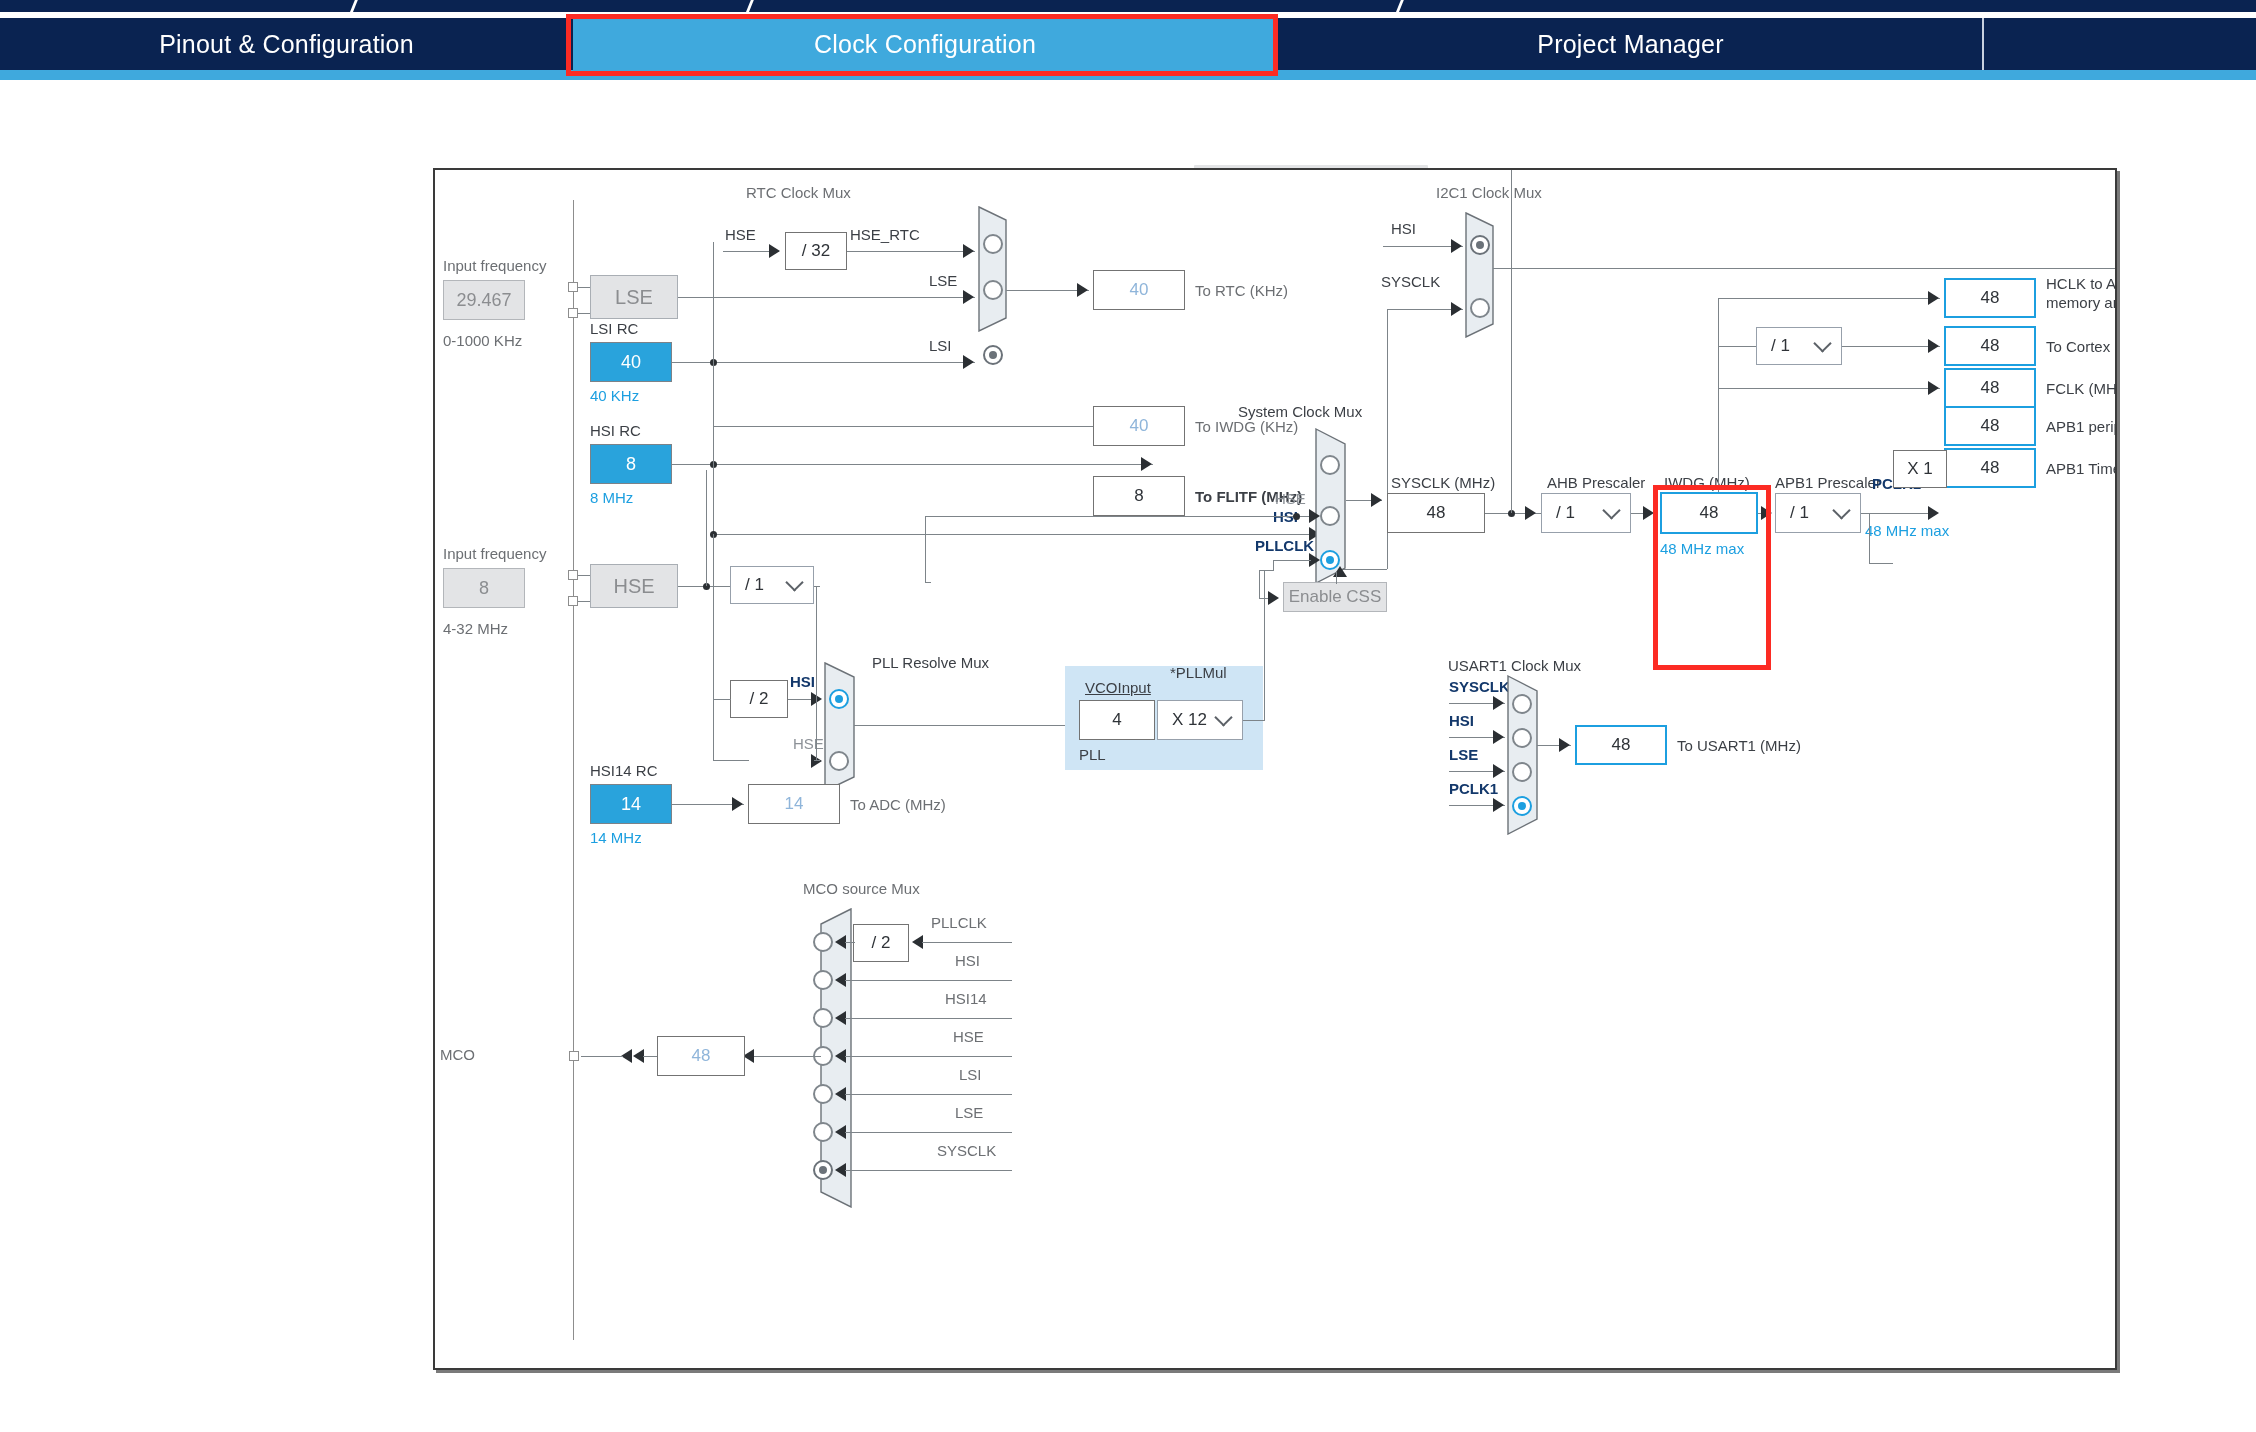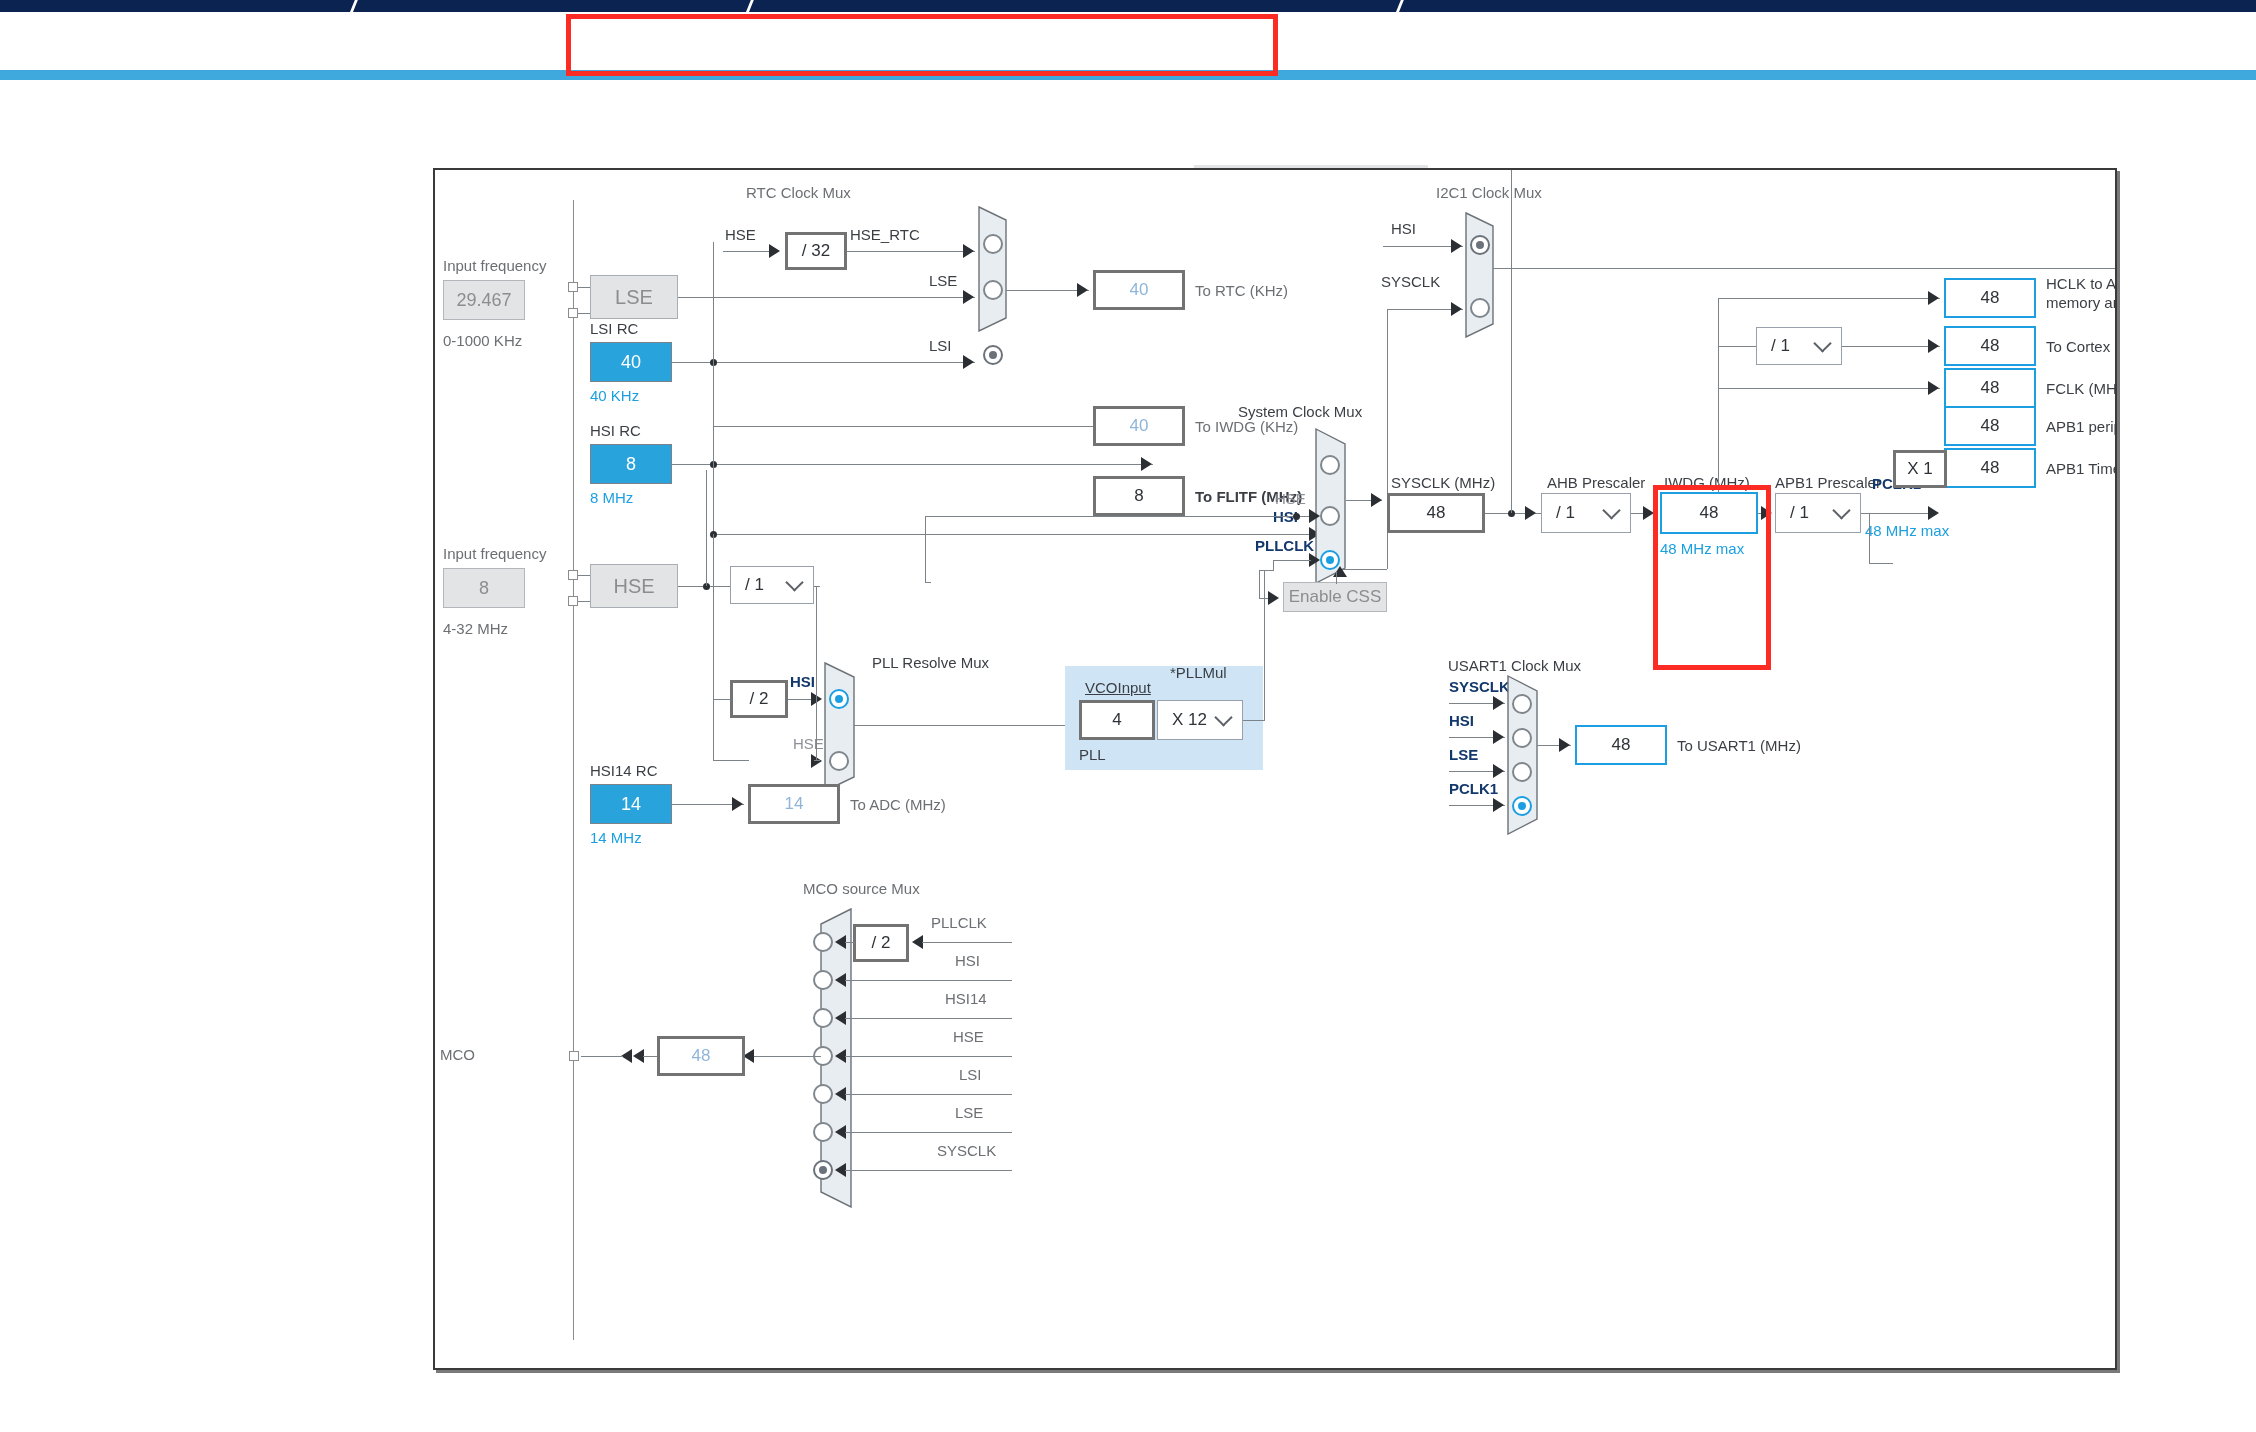--- a/index.html
+++ b/index.html
@@ -76,21 +76,21 @@
   .lbl {
     position: absolute; font-size: 15px; color: #6c6f73; white-space: nowrap;
     font-family: "Liberation Sans", sans-serif;
   }
   .lbl-dark { color: #3b3f45; }
   .lbl-navy { color: #13386b; font-weight: bold; }
   .lbl-blue { color: #1c9fe0; }
 
   
   .box {
-    position: absolute; background: #ffffff; border: 3px solid #737373;
+    position: absolute; background: #ffffff; border: 1px solid #737373;
     display: flex; align-items: center; justify-content: center;
     font-size: 17px; color: #2f3338;
   }
   .box-ro { color: #8fb5da; background:#fff; }
   .box-hl { border: 2px solid #1c9fe0; color:#2f3338; }
   .box-gray { background: #e3e4e6; border: 1px solid #b3b6ba; color: #8b8d90; }
   .box-cyan { background: #29a3dc; border: 1px solid #7c8288; color: #ffffff; font-size: 18px; }
   .box-lse { background:#e3e4e6; border:1px solid #a9aeb4; color:#8b8d90; font-size:20px; }
   .sel {
     position: absolute; background: #ffffff; border: 1px solid #97a0ab;
@@ -149,20 +149,32 @@
 
 <div id="root">
 
   <div class="titlebar-strip">
     <div class="slash" style="left:352px;"></div>
     <div class="slash" style="left:748px;"></div>
     <div class="slash" style="left:1398px;"></div>
   </div>
   <div class="titlebar-gap"></div>
 
+  <div class="tabbar">
+    <div class="tab" style="left:0; width:573px;">
+      <span>Pinout &amp; Configuration</span>
+    </div>
+    <div class="tab tab-sel" style="left:573px; width:704px;">
+      <span>Clock Configuration</span>
+    </div>
+    <div class="tab" style="left:1277px; width:707px;">
+      <span>Project Manager</span>
+    </div>
+    <div class="tab-div" style="left:1982px;"></div>
+  </div>
   <div class="tabbar-underline"></div>
   <div class="red-box" style="left:566px; top:14px; width:712px; height:62px;"></div>
 
   <div class="toolbar">
     <div class="tb-icon" style="left:822px;">
       <svg width="28" height="28" viewBox="0 0 24 24" fill="none" stroke="#c6c9cc" stroke-width="1.6">
         <path d="M9 7 L5 11 L9 15"></path>
           <path d="M5 11 H16 a3 3 0 0 1 3 3 v3"></path>
       </svg>
     </div>

